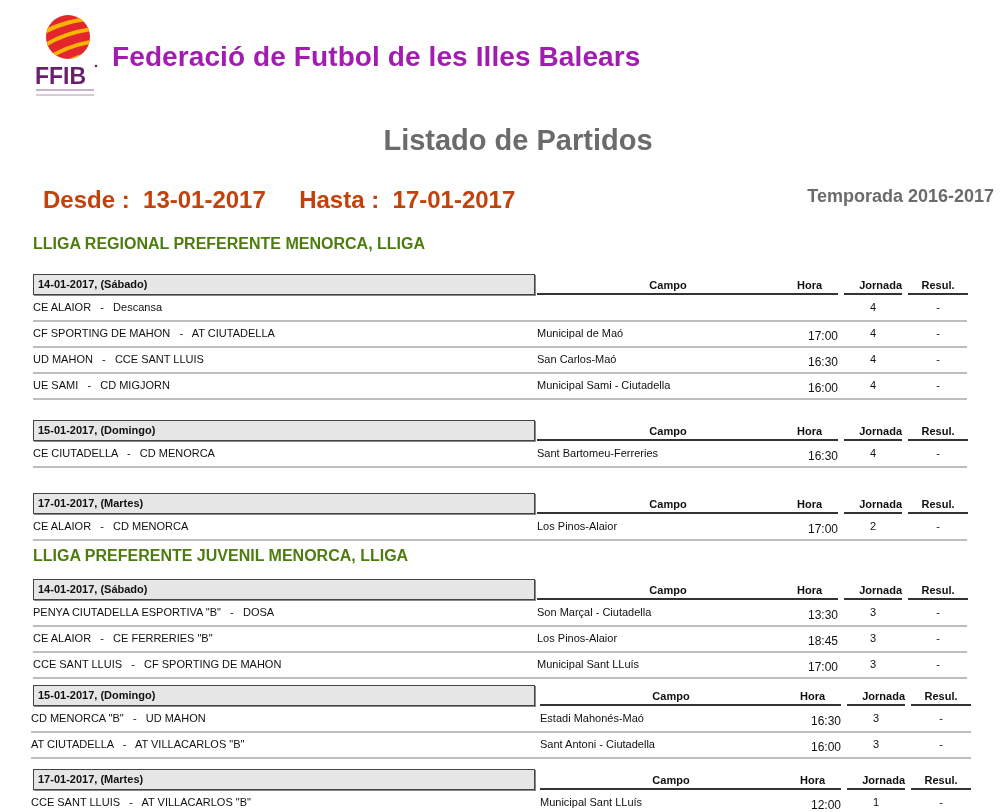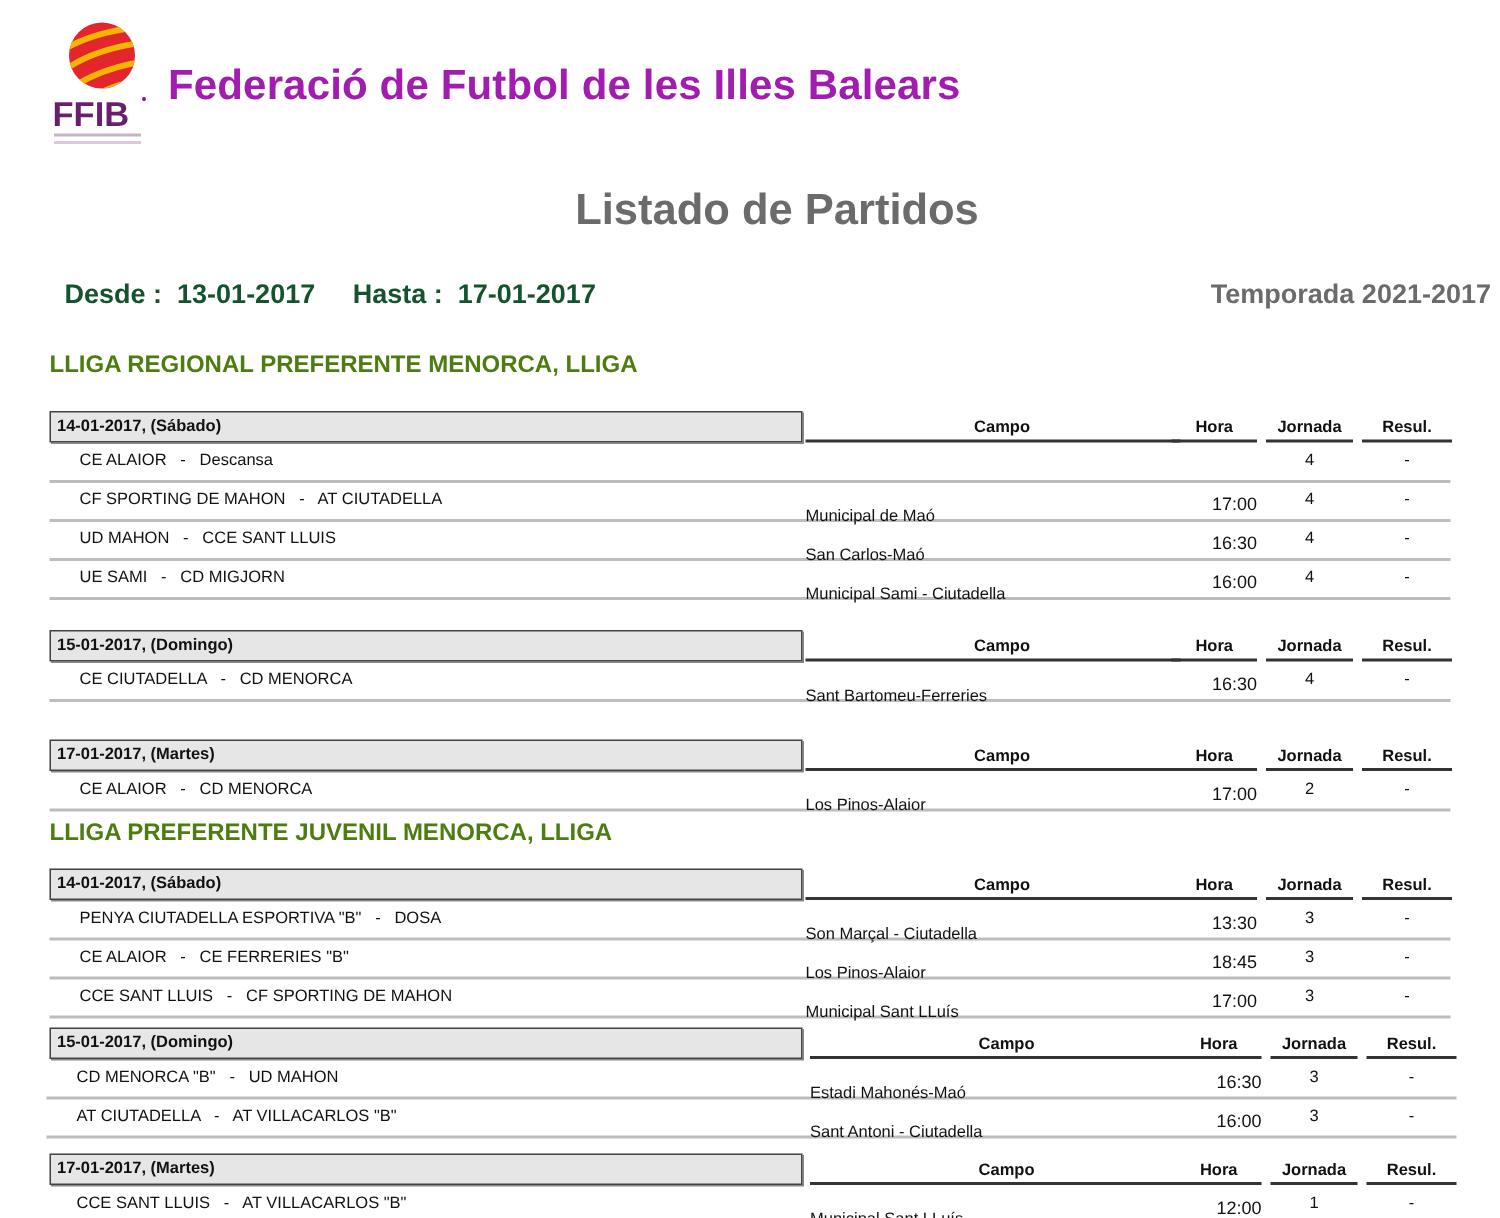--- a/index.html
+++ b/index.html
@@ -10,21 +10,21 @@
     .logo { position: absolute; left: 33px; top: 14px; width: 70px; height: 90px; }
     .org-title {
       position: absolute; left: 112px; top: 41px; font-size: 28px; font-weight: bold;
       color: #a21caf; letter-spacing: 0.1px; white-space: nowrap;
     }
     .page-title {
       position: absolute; left: 0; width: 1036px; top: 124px; text-align: center;
       font-size: 29px; font-weight: bold; color: #6b6b6b;
     }
     .range {
-      position: absolute; left: 43px; top: 186px; font-size: 18px; font-weight: bold; color: #14532d;
+      position: absolute; left: 43px; top: 186px; font-size: 24px; font-weight: bold; color: #c2410c;
       white-space: pre;
     }
     .range span { margin-right: 0; }
     .season {
       position: absolute; right: 6px; top: 186px; font-size: 18px; font-weight: bold; color: #6b6b6b;
       white-space: nowrap;
     }
     .league-title {
       position: absolute; left: 33px; font-size: 16px; font-weight: bold; color: #4d7c0f; white-space: nowrap;
     }
@@ -34,25 +34,25 @@
       position: absolute; left: 0; top: 0; width: 496px; height: 19px;
       background: #e6e6e6; border: 1px solid #444; box-shadow: 1px 1px 0 #888;
       font-size: 11px; font-weight: bold; line-height: 19px; padding-left: 4px; box-sizing: content-box;
     }
     .col-h {
       position: absolute; top: 3px; font-size: 11px; font-weight: bold; text-align: center;
       border-bottom: 2px solid #333; height: 16px; line-height: 16px;
     }
     .c-campo { left: 504px; width: 238px; padding-left: 12px; }
     .c-hora { left: 748px; width: 57px; }
-    .c-jor { left: 811px; width: 58px; }
+    .c-jor { left: 811px; width: 58px; text-align: right; }
     .c-res { left: 875px; width: 60px; }
     .row { position: relative; height: 24px; border-bottom: 2px solid #bdbdbd; font-size: 11px; }
-    .row .teams { position: absolute; left: 0; top: 5px; white-space: pre; margin-left: 20px; }
-    .row .campo { position: absolute; left: 504px; top: 16px; white-space: nowrap; }
+    .row .teams { position: absolute; left: 0; top: 5px; white-space: pre; }
+    .row .campo { position: absolute; left: 504px; top: 5px; white-space: nowrap; }
     .row .hora { position: absolute; left: 748px; width: 57px; top: 7px; text-align: right; font-size: 12px; }
     .row .jor { position: absolute; left: 811px; width: 58px; top: 5px; text-align: center; }
     .row .res { position: absolute; left: 875px; width: 60px; top: 5px; text-align: center; }
   </style>
 </head>
 <body>
 
 <div class="logo">
   <svg width="70" height="90" viewBox="0 0 70 90">
     <defs>
@@ -71,21 +71,21 @@
     <circle cx="63" cy="52" r="1.3" fill="#6a1f6e"></circle>
     <rect x="3" y="75" width="58" height="2" fill="#c9b3cc"></rect>
     <rect x="3" y="80" width="58" height="2" fill="#d9c9db"></rect>
   </svg>
 </div>
 
 <div class="org-title">Federació de Futbol de les Illes Balears</div>
 <div class="page-title">Listado de Partidos</div>
 
 <div class="range"><span>Desde :</span>  <span>13-01-2017</span>     <span>Hasta :</span>  <span>17-01-2017</span></div>
-<div class="season">Temporada 2021-2017</div>
+<div class="season">Temporada 2016-2017</div>
 
 <div class="league-title" style="top:235px">LLIGA REGIONAL PREFERENTE MENORCA, LLIGA</div>
 
 <div class="block" style="top:274px">
   <div class="hdr">
     <div class="date-box">14-01-2017,  (Sábado)</div>
     <div class="col-h c-campo">Campo</div>
     <div class="col-h c-hora">Hora</div>
     <div class="col-h c-jor">Jornada</div>
     <div class="col-h c-res">Resul.</div>

